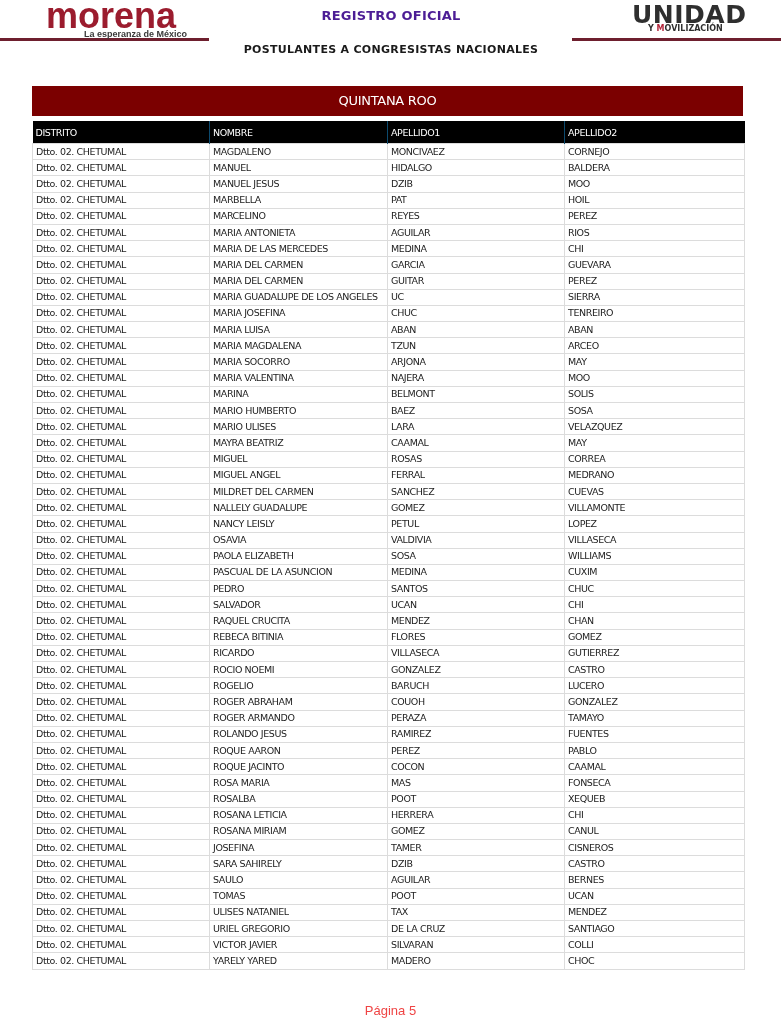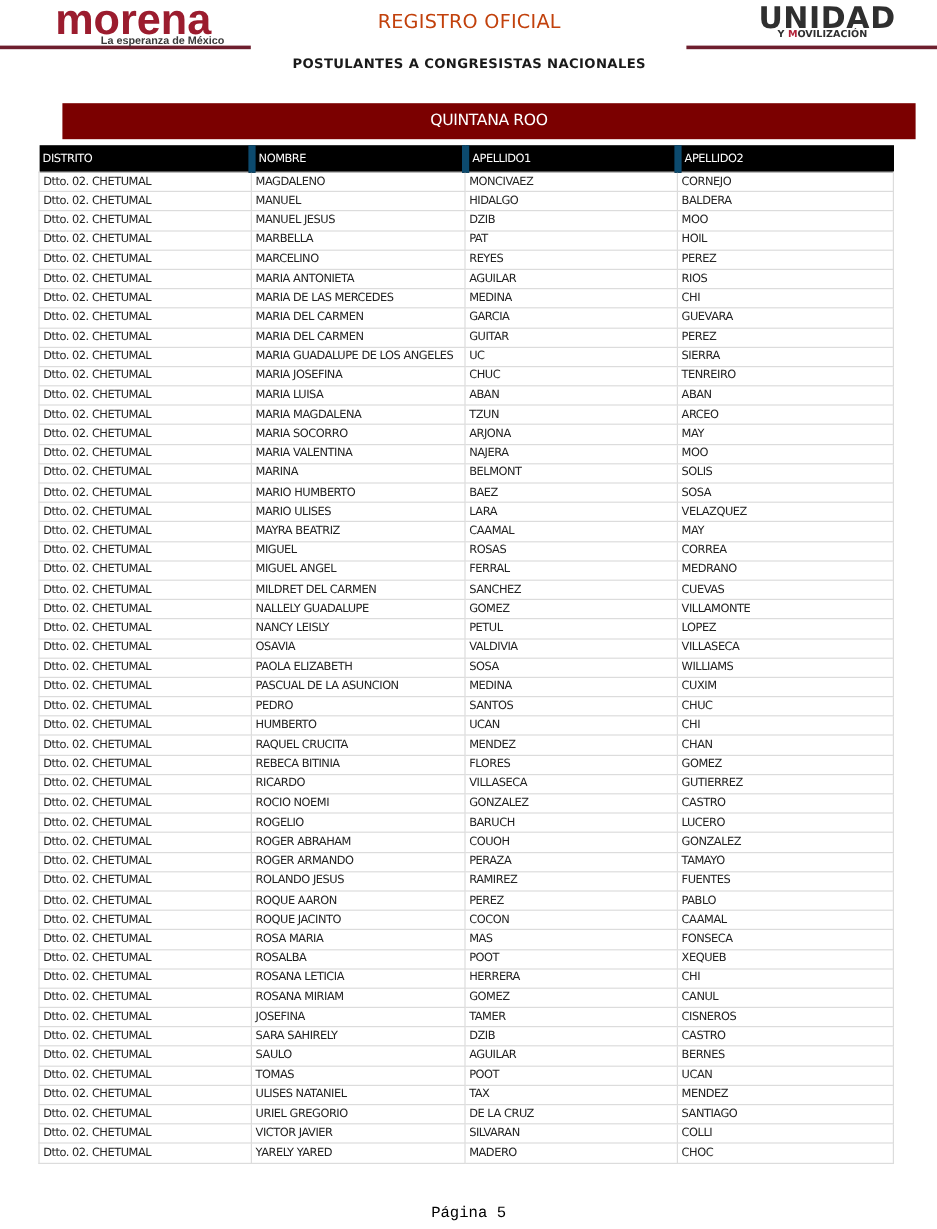--- a/index.html
+++ b/index.html
@@ -4,33 +4,33 @@
 <style>
   html, body { margin: 0; padding: 0; background: #ffffff; }
   body { width: 781px; height: 1024px; position: relative; overflow: hidden; font-family: "DejaVu Sans", sans-serif; }
   .header { position: absolute; left: 0; top: 0; width: 781px; height: 60px; }
   .logo-left { position: absolute; left: 46px; top: 3px; }
   .logo-left .brand { font-family: "Liberation Sans", sans-serif; font-weight: bold; font-size: 36px; color: #9b1c2e; letter-spacing: 0px; line-height: 26px; }
   .logo-left .tagline { font-family: "Liberation Sans", sans-serif; font-weight: bold; font-size: 9px; color: #3a3a3a; line-height: 10px; margin-left: 2px; padding-left: 36px; }
   .rule-left { position: absolute; left: 0; top: 38px; width: 209px; height: 3px; background: #6e1f2e; }
   .rule-right { position: absolute; left: 572px; top: 38px; width: 209px; height: 3px; background: #6e1f2e; }
   .title-block { position: absolute; left: 210px; top: 8px; width: 362px; text-align: center; }
-  .title1 { font-family: "DejaVu Sans", sans-serif; font-weight: normal; font-size: 16px; color: #c2410c; letter-spacing: 0.2px; }
+  .title1 { font-family: "DejaVu Sans", sans-serif; font-weight: bold; font-size: 13px; color: #4c1d95; letter-spacing: 0.2px; }
   .title2 { font-family: "DejaVu Sans", sans-serif; font-weight: bold; font-size: 11px; color: #1a1a1a; margin-top: 20px; letter-spacing: 0.3px; }
   .logo-right { position: absolute; left: 632px; top: 6px; }
   .logo-right .u1 { font-family: "DejaVu Sans", sans-serif; font-weight: bold; font-size: 25px; color: #2f2f2f; line-height: 18px; letter-spacing: 0.5px; }
   .logo-right .u2 { font-family: "DejaVu Sans", sans-serif; font-weight: bold; font-size: 8px; color: #2f2f2f; line-height: 10px; margin-left: 16px; }
   .logo-right .u2 .m { color: #b3243a; }
-  .region-bar { position: absolute; left: 32px; top: 86px; width: 711px; height: 30px; background: #7b0000; color: #ffffff; text-align: center; font-family: "DejaVu Sans", sans-serif; font-size: 13px; line-height: 30px; letter-spacing: -0.3px; margin-left: 20px; }
+  .region-bar { position: absolute; left: 32px; top: 86px; width: 711px; height: 30px; background: #7b0000; color: #ffffff; text-align: center; font-family: "DejaVu Sans", sans-serif; font-size: 13px; line-height: 30px; letter-spacing: -0.3px; }
   table.grid { position: absolute; left: 32px; top: 121px; width: 712px; border-collapse: collapse; table-layout: fixed; }
-  table.grid th { background: #000000; color: #ffffff; font-weight: normal; text-align: left; font-size: 9.5px; height: 22px; padding: 0 0 0 3px; border-right: 6px solid #0c4a6e; font-family: "DejaVu Sans", sans-serif; letter-spacing: -0.4px; }
+  table.grid th { background: #000000; color: #ffffff; font-weight: normal; text-align: left; font-size: 9.5px; height: 22px; padding: 0 0 0 3px; border-right: 1px solid #0c4a6e; font-family: "DejaVu Sans", sans-serif; letter-spacing: -0.4px; }
   table.grid th:last-child { border-right: none; }
   table.grid td { font-size: 9.5px; color: #222222; height: 15.2px; padding: 0 0 0 3px; border: 1px solid #dcdcdc; white-space: nowrap; overflow: visible; font-family: "DejaVu Sans", sans-serif; letter-spacing: -0.4px; line-height: 14px; }
   col.c1 { width: 177px; } col.c2 { width: 178px; } col.c3 { width: 177px; } col.c4 { width: 180px; }
-  .footer { position: absolute; left: 0; top: 1003px; width: 781px; text-align: center; font-family: Liberation Mono, monospace; font-size: 13px; color: #000000; }
+  .footer { position: absolute; left: 0; top: 1003px; width: 781px; text-align: center; font-family: Liberation Sans, sans-serif; font-size: 13px; color: #ef4444; }
 </style>
 </head>
 <body>
 
 <div class="header">
   <div class="rule-left"></div>
   <div class="rule-right"></div>
   <div class="logo-left">
     <div class="brand">morena</div>
     <div class="tagline">La esperanza de México</div>
@@ -226,21 +226,21 @@
         <td>CUXIM</td>
       </tr>
       <tr>
         <td>Dtto. 02. CHETUMAL</td>
         <td>PEDRO</td>
         <td>SANTOS</td>
         <td>CHUC</td>
       </tr>
       <tr>
         <td>Dtto. 02. CHETUMAL</td>
-        <td>HUMBERTO</td>
+        <td>SALVADOR</td>
         <td>UCAN</td>
         <td>CHI</td>
       </tr>
       <tr>
         <td>Dtto. 02. CHETUMAL</td>
         <td>RAQUEL CRUCITA</td>
         <td>MENDEZ</td>
         <td>CHAN</td>
       </tr>
       <tr>

